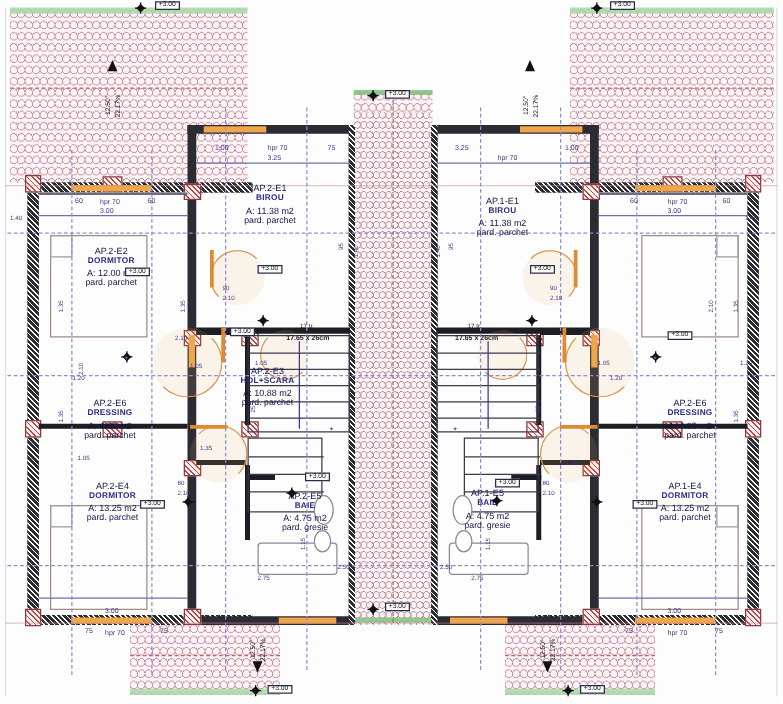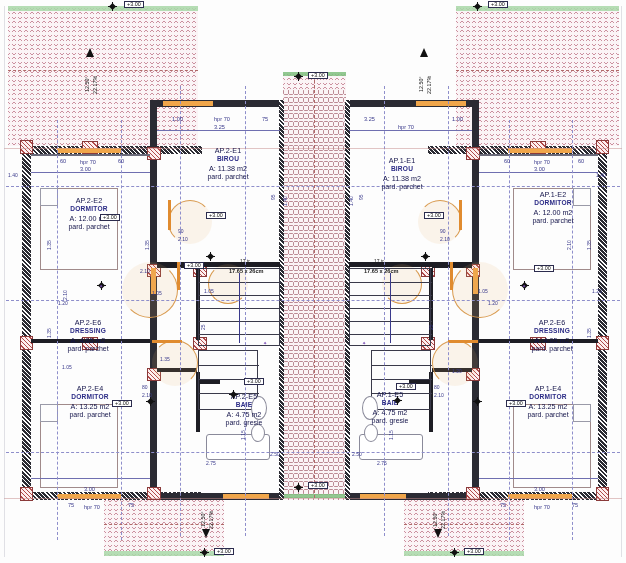--- a/index.html
+++ b/index.html
@@ -313,27 +313,33 @@
     <span class="fin">pard. parchet</span>
   </div>
 
   <div class="room" style="left:40px;top:384px;width:100px;">
     <span class="code">AP.2-E4</span>
     <span class="name">DORMITOR</span>
     <span class="area">A: 13.25 m2</span>
     <span class="fin">pard. parchet</span>
   </div>
 
-  <div class="room" style="left:178px;top:146px;width:100px;">
+  <div class="room" style="left:166px;top:146px;width:100px;">
     <span class="code">AP.2-E1</span>
     <span class="name">BIROU</span>
     <span class="area">A: 11.38 m2</span>
     <span class="fin">pard. parchet</span>
   </div>
 
+  <div class="room" style="left:162px;top:292px;width:104px;">
+    <span class="code">AP.2-E3</span>
+    <span class="name">HOL+SCARA</span>
+    <span class="area">A: 10.88 m2</span>
+    <span class="fin">pard. parchet</span>
+  </div>
 
   <div class="room" style="left:206px;top:392px;width:76px;">
     <span class="code">AP.2-E5</span>
     <span class="name">BAIE</span>
     <span class="area">A: 4.75 m2</span>
     <span class="fin">pard. gresie</span>
   </div>
 
   <div class="room" style="left:352px;top:156px;width:100px;">
     <span class="code">AP.1-E1</span>
@@ -343,26 +349,20 @@
   </div>
 
 
   <div class="room" style="left:352px;top:390px;width:76px;">
     <span class="code">AP.1-E5</span>
     <span class="name">BAIE</span>
     <span class="area">A: 4.75 m2</span>
     <span class="fin">pard. gresie</span>
   </div>
 
-  <div class="room" style="left:506px;top:190px;width:94px;">
-    <span class="code">AP.1-E2</span>
-    <span class="name">DORMITOR</span>
-    <span class="area">A: 12.00 m2</span>
-    <span class="fin">pard. parchet</span>
-  </div>
 
   <div class="room" style="left:500px;top:318px;width:104px;">
     <span class="code">AP.2-E6</span>
     <span class="name">DRESSING</span>
     <span class="area">A: 4.05 m2</span>
     <span class="fin">pard. parchet</span>
   </div>
 
   <div class="room" style="left:496px;top:384px;width:104px;">
     <span class="code">AP.1-E4</span>

